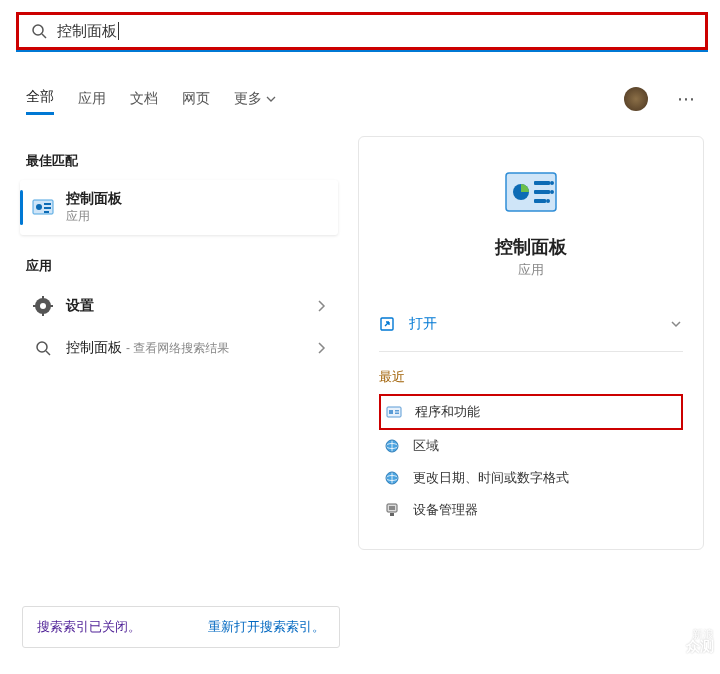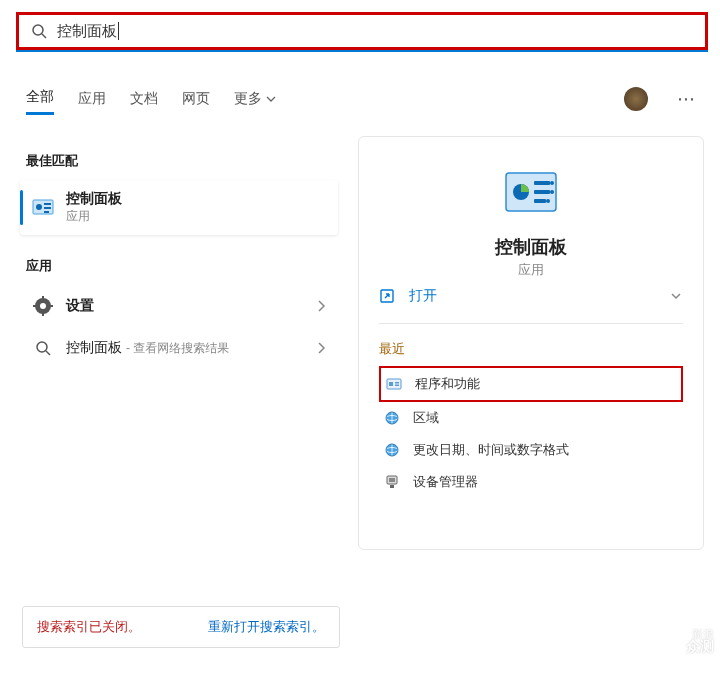--- a/index.html
+++ b/index.html
@@ -25,31 +25,31 @@
 .li-text{display:flex;flex-direction:column}
 .li-title{font-size:14px;font-weight:600;color:#222}
 .li-sub{font-size:12px;color:#888}
 .li-chevron{margin-left:auto;color:#888}
 .search-sub{font-size:12px;color:#888;margin-left:4px}
 .right-col{position:absolute;left:358px;top:136px;right:16px;border:1px solid #e6e6e6;border-radius:6px;padding:20px;height:414px}
 .preview{display:flex;flex-direction:column;align-items:center;margin-top:8px}
 .big-icon{width:56px;height:56px;margin-bottom:14px}
 .prev-title{font-size:18px;font-weight:600;color:#222}
 .prev-sub{font-size:13px;color:#888;margin-top:2px}
-.open-row{display:flex;align-items:center;padding:8px 0;cursor:pointer}
+.open-row{display:flex;align-items:center;margin-top:28px;padding:8px 0;cursor:pointer}
 .open-icon{color:#0078d4;margin-right:14px}
 .open-text{font-size:14px;color:#0078d4}
 .expand-chev{margin-left:auto;color:#888}
 .divider{height:1px;background:#e6e6e6;margin:10px 0 16px}
 .recent-head{font-size:13px;color:#a16207;margin-bottom:8px}
 .recent-item{display:flex;align-items:center;padding:7px 4px;font-size:13px;color:#333;cursor:pointer}
 .recent-item.hl{border:2px solid #c00}
 .ri-icon{width:18px;height:18px;margin-right:12px;display:flex;align-items:center;justify-content:center}
 .bottom-bar{position:absolute;left:22px;bottom:26px;width:318px;height:42px;border:1px solid #ddd;border-radius:3px;display:flex;align-items:center;padding:0 14px;font-size:13px}
-.bb-text{color:#b91c1c}
+.bb-text{color:#4c1d95}
 .bb-link{margin-left:auto;color:#0067c0;cursor:pointer}
 .watermark{position:absolute;right:6px;bottom:22px;color:#fff;font-size:11px;line-height:12px;text-align:right;text-shadow:0 0 2px rgba(0,0,0,0.3);opacity:0.85}
 svg{display:block}
 </style>
 </head>
 <body>
 
 <div class="search-bar hl">
   <span class="search-icon">
     <svg viewBox="0 0 16 16" width="16" height="16">

